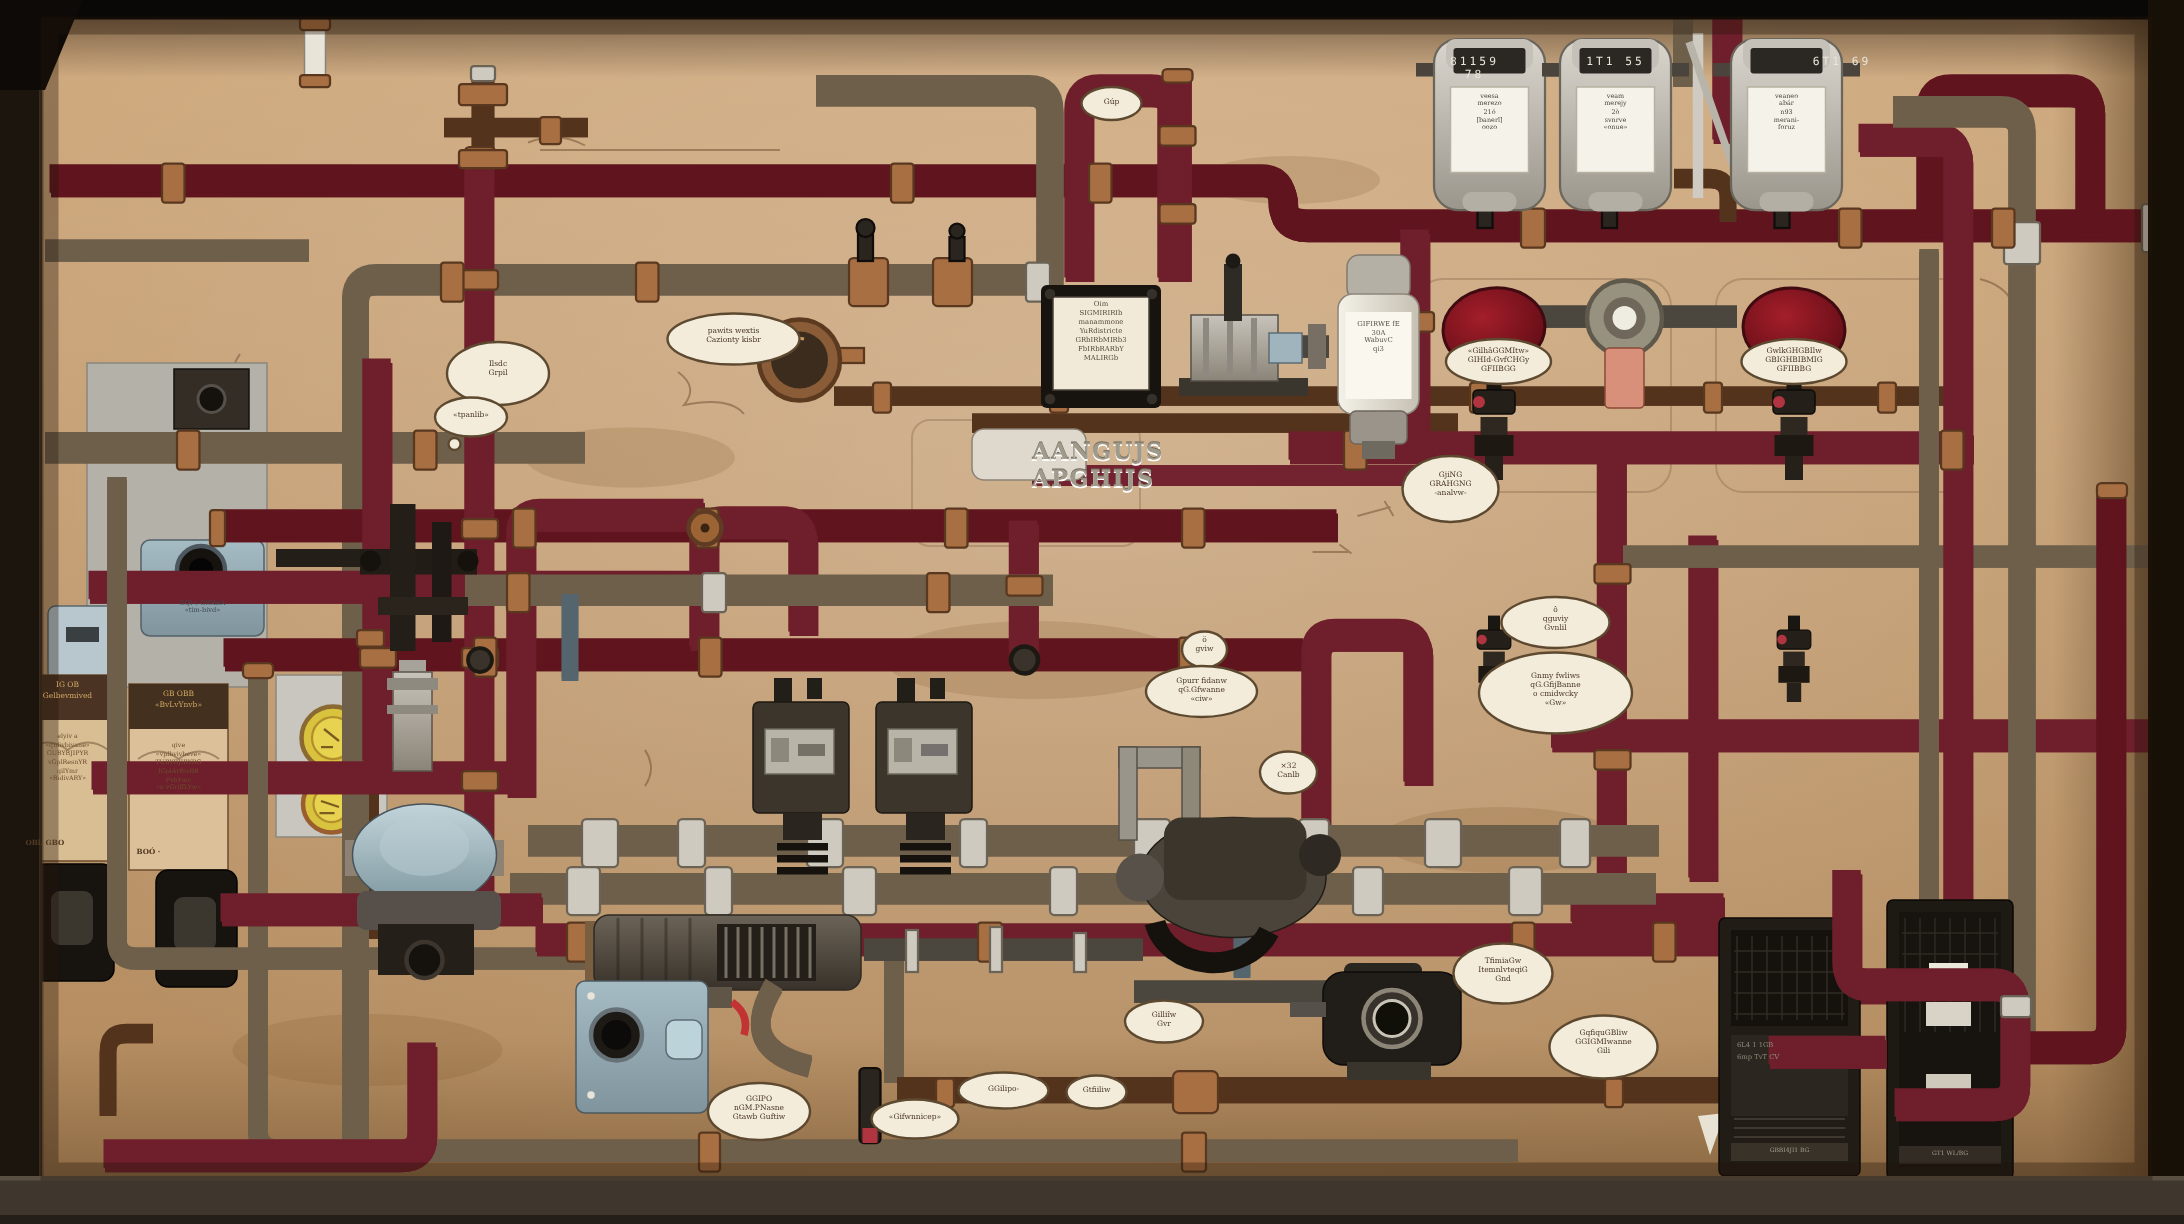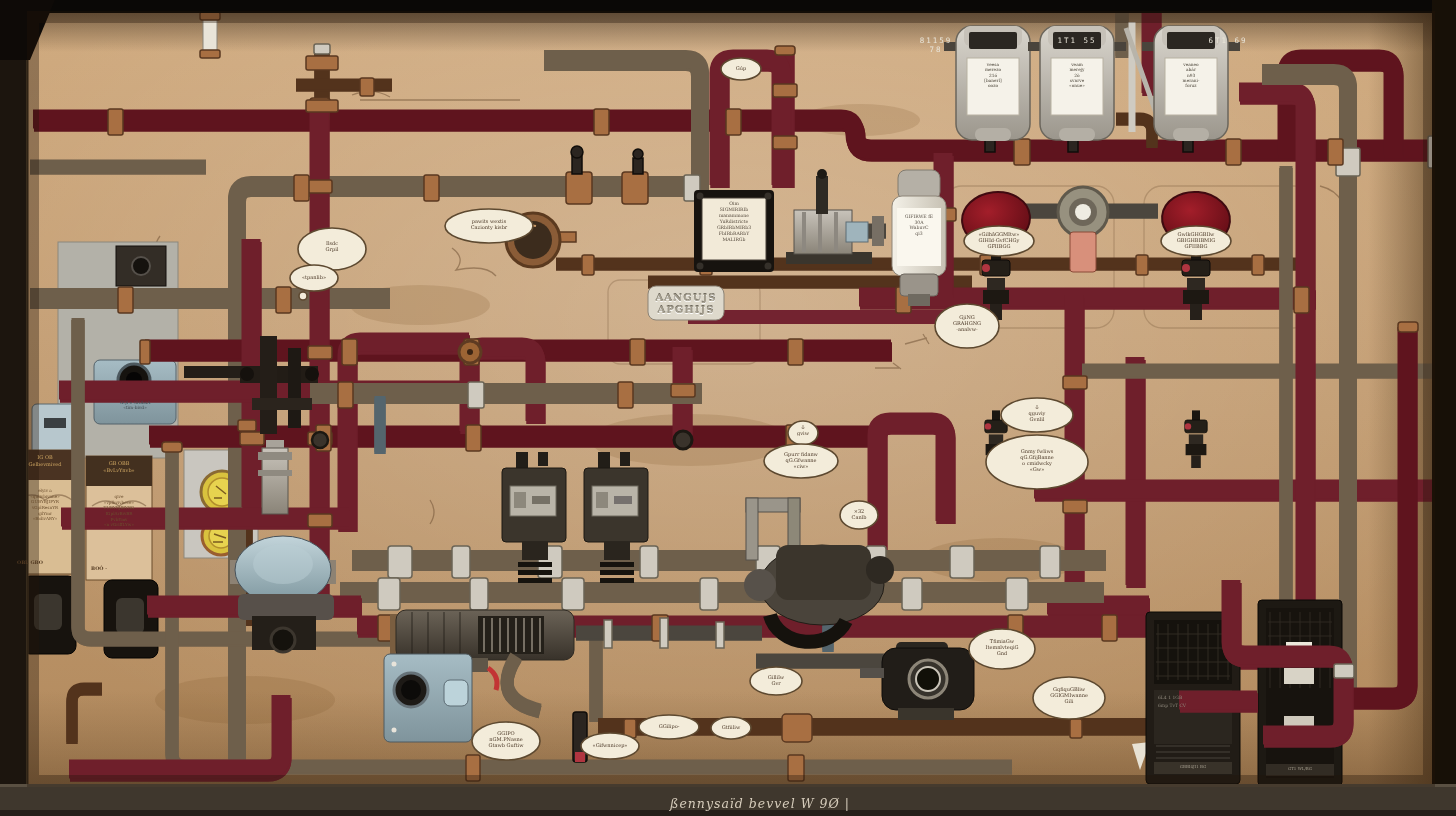--- a/index.html
+++ b/index.html
@@ -2,22 +2,22 @@
 <html><head>
 <meta charset="utf-8">
 <style>
   html,body{margin:0;padding:0;background:#0a0806;}
   #stage{position:relative;width:1456px;height:816px;overflow:hidden;font-family:"DejaVu Serif",serif;}
   #art{position:absolute;left:0;top:0;}
   #labels{position:absolute;left:0;top:0;width:1456px;height:816px;pointer-events:none;}
   .lbl{position:absolute;white-space:pre-line;text-align:center;color:#503b26;
        font-size:5px;line-height:1.2;font-family:"DejaVu Serif",serif;}
   .bubtxt{font-size:5px;color:#4a3726;}
-  .plates{font-size:10px;font-weight:bold;letter-spacing:1px;color:#a09a8b;
-          text-shadow:0 1px 0 #ffffff,0 -1px 0 #6f6a5e;}
+  .plates{font-size:15px;font-weight:bold;letter-spacing:1px;color:#a09a8b;
+          text-shadow:0 1px 0 #ffffff,0 -1px 0 #6f6a5e;margin-left:38px;}
   .meterdisp{font-family:"DejaVu Sans Mono",monospace;font-size:7.5px;letter-spacing:2px;color:#e9e5d9;}
   .meterlbl{font-size:4.3px;color:#4a4438;line-height:1.25;}
   .signtxt{font-size:4.6px;color:#55493c;line-height:1.3;}
   .cyltxt{font-size:4.6px;color:#5a5248;}
   .lenstxt{font-size:4.4px;color:#3e4a50;}
   .plchead{font-size:5px;color:#cfa763;line-height:1.35;}
   .plcbody{font-size:4.2px;color:#6b4e2e;line-height:1.35;}
   .plcfoot{font-size:4.8px;color:#53false} 
   .plcfoot{font-size:4.8px;color:#533a22;font-weight:bold;text-align:left;}
   .paneltxt{font-size:4.5px;color:#8f897c;line-height:1.7;text-align:left;}
@@ -726,21 +726,21 @@
   <rect x="1432" y="0" width="24" height="816" fill="#171007"></rect>
   <polygon points="0,0 55,0 30,60 0,60" fill="#0e0a07"></polygon>
   <rect x="0" y="784" width="1456" height="32" fill="#3f372d"></rect>
   <rect x="0" y="784" width="1456" height="3" fill="#5a5042"></rect>
   <rect x="0" y="810" width="1456" height="6" fill="#241f19"></rect>
   <rect x="33" y="17" width="1396" height="764" fill="none" stroke="#231308" stroke-width="12" opacity=".35"></rect>
 </g>
 </svg>
 
 <div id="labels">
-  <div class="lbl meterdisp" style="left:912px;top:36px;width:48px;">81159 78</div>
+  <div class="lbl meterdisp" style="left:959px;top:36px;width:48px;">81159 78</div>
   <div class="lbl meterdisp" style="left:1053px;top:36px;width:48px;">1T1 55</div>
   <div class="lbl meterdisp" style="left:1204px;top:36px;width:48px;">6T1 69</div>
   <div class="lbl meterlbl" style="left:967px;top:62px;width:52px;">veesa
 merezo
 21ó
 [banerl]
 oozo</div>
   <div class="lbl meterlbl" style="left:1051px;top:62px;width:52px;">veam
 merejy
 2ò
@@ -824,15 +824,14 @@
   <div class="lbl bubtxt" style="left:640px;top:723px;width:58px;">GGilipo-</div>
   <div class="lbl bubtxt" style="left:712px;top:724px;width:38px;">Gtfiiliw</div>
   <div class="lbl bubtxt" style="left:970px;top:638px;width:64px;">TfimiaGw
 ItemnlvteqiG
 Gnd</div>
   <div class="lbl bubtxt" style="left:751px;top:674px;width:50px;">Gilliîw
 Gvr</div>
   <div class="lbl bubtxt" style="left:1034px;top:686px;width:70px;">GqfiquGBliw
 GGIGMIwanne
 Gili</div>
-  <div class="lbl caption" style="left:600px;top:796px;width:320px;">ßennysaïd  bevvel    W  9Ø      |</div>
 </div>
 </div>
 
 </body></html>

